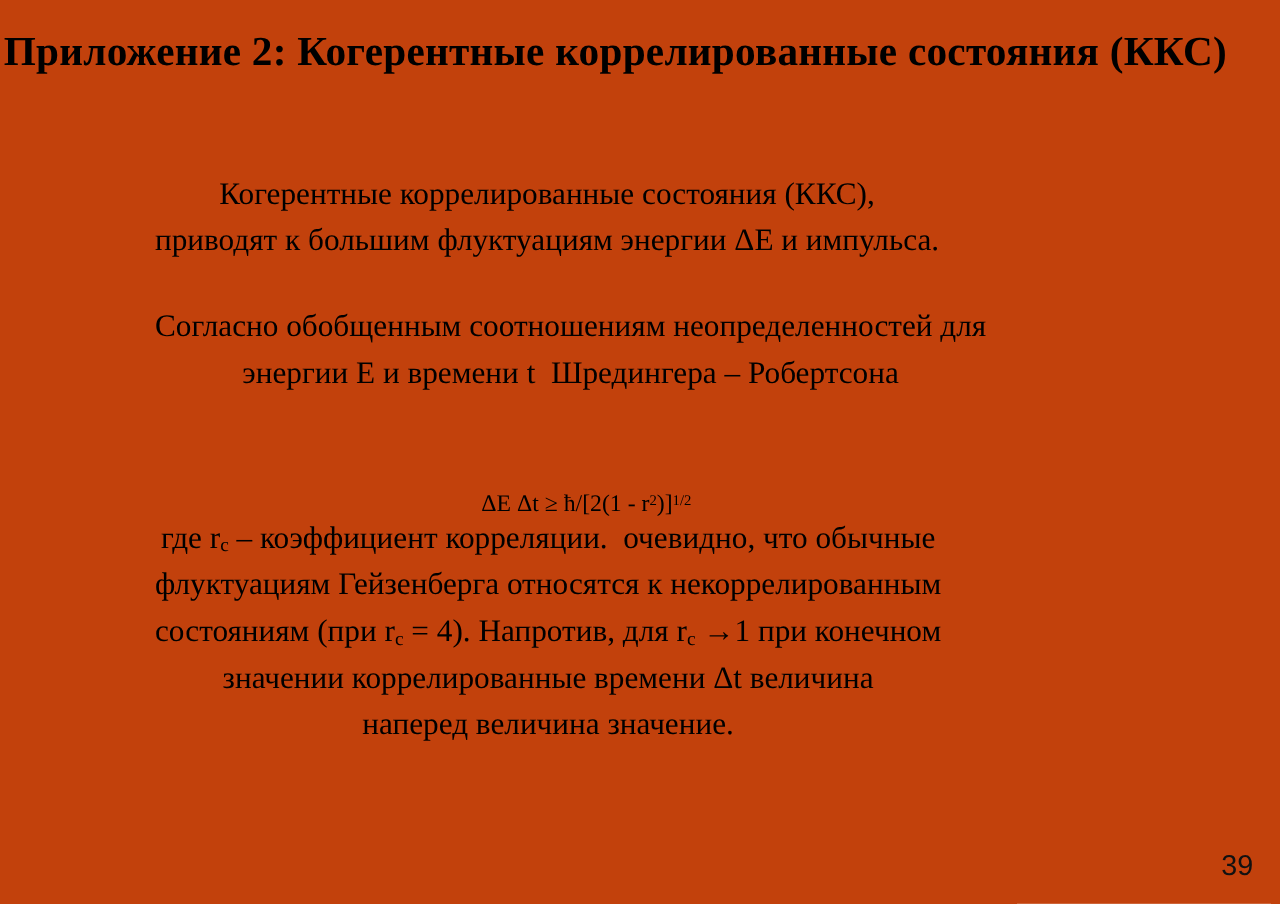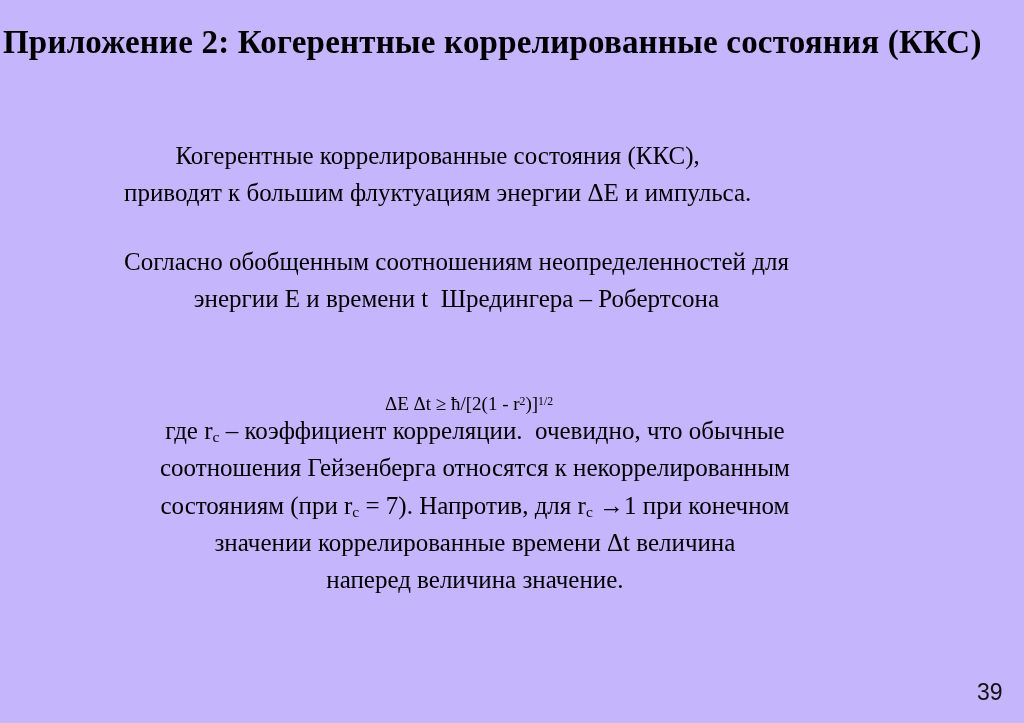--- a/index.html
+++ b/index.html
@@ -8,21 +8,21 @@
       background: #ffffff;
       color: #000000;
       font-family: "Liberation Serif", serif;
       position: relative;
       overflow: hidden;
     }
     .slide {
       position: absolute;
       left: 0; top: 0;
       width: 1024px; height: 723px;
-      background: #c4b5fd;
+      background: #c2410c;
     }
     .title {
       position: absolute;
       left: 3px;
       top: 22px;
       width: 1018px;
       font-size: 33px;
       font-weight: bold;
       line-height: 1.25;
       white-space: pre;
@@ -31,21 +31,21 @@
     .block {
       position: absolute;
       left: 124px;
       font-size: 25px;
       line-height: 37.3px;
       text-align: center;
     }
     .block .line { white-space: pre; }
     .p1 { top: 137px; }
     .p2 { top: 243px; }
-    .p3 { top: 412px; margin-left: 36px; }
+    .p3 { top: 412px; }
     .formula {
       position: absolute;
       left: 367px;
       top: 348px;
       font-size: 19px;
       line-height: 37.3px;
       white-space: pre;
     }
     sup {
       font-size: 0.62em;
@@ -88,21 +88,21 @@
     <div class="line">Согласно обобщенным соотношениям неопределенностей для</div>
     <div class="line">энергии E и времени t  Шредингера – Робертсона</div>
   </div>
 
   <div class="formula">
     <span>ΔE Δt ≥ ħ/[2(1 - r</span><sup>2</sup><span>)]</span><sup>1/2</sup>
   </div>
 
   <div class="block p3">
     <div class="line"><span>где r</span><sub>c</sub><span> – коэффициент корреляции.  очевидно, что обычные</span></div>
-    <div class="line">соотношения Гейзенберга относятся к некоррелированным</div>
-    <div class="line"><span>состояниям (при r</span><sub>c</sub><span> = 7). Напротив, для r</span><sub>c</sub><span> →1 при конечном</span></div>
+    <div class="line">флуктуациям Гейзенберга относятся к некоррелированным</div>
+    <div class="line"><span>состояниям (при r</span><sub>c</sub><span> = 4). Напротив, для r</span><sub>c</sub><span> →1 при конечном</span></div>
     <div class="line">значении коррелированные времени Δt величина</div>
     <div class="line">наперед величина значение.</div>
   </div>
 
   <div class="page-number">39</div>
 
 </div>
 
 </body></html>

